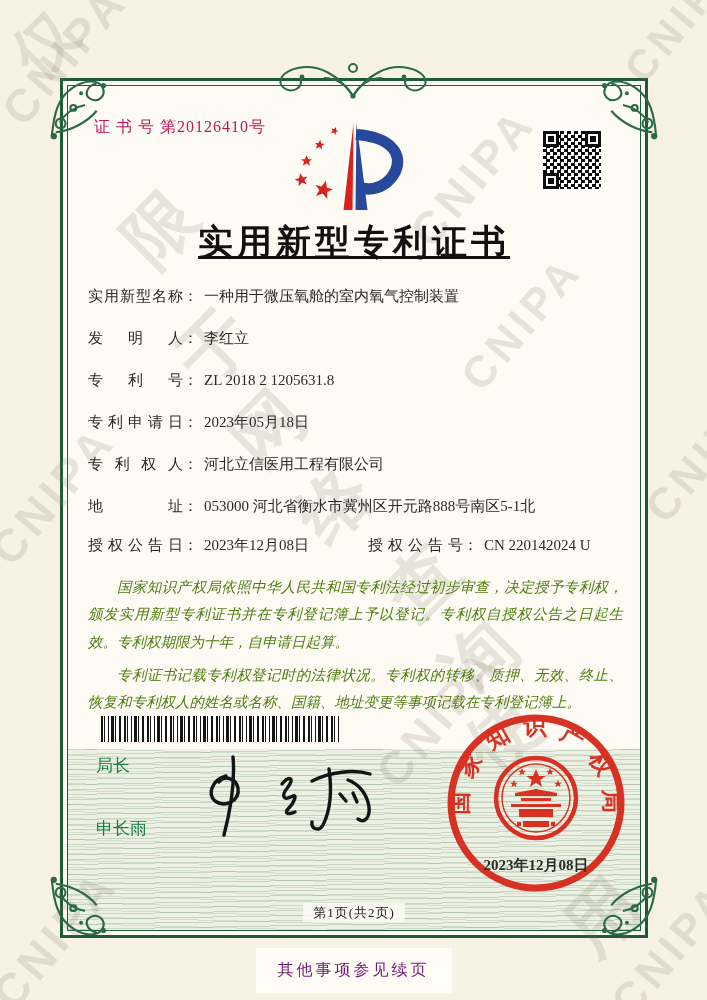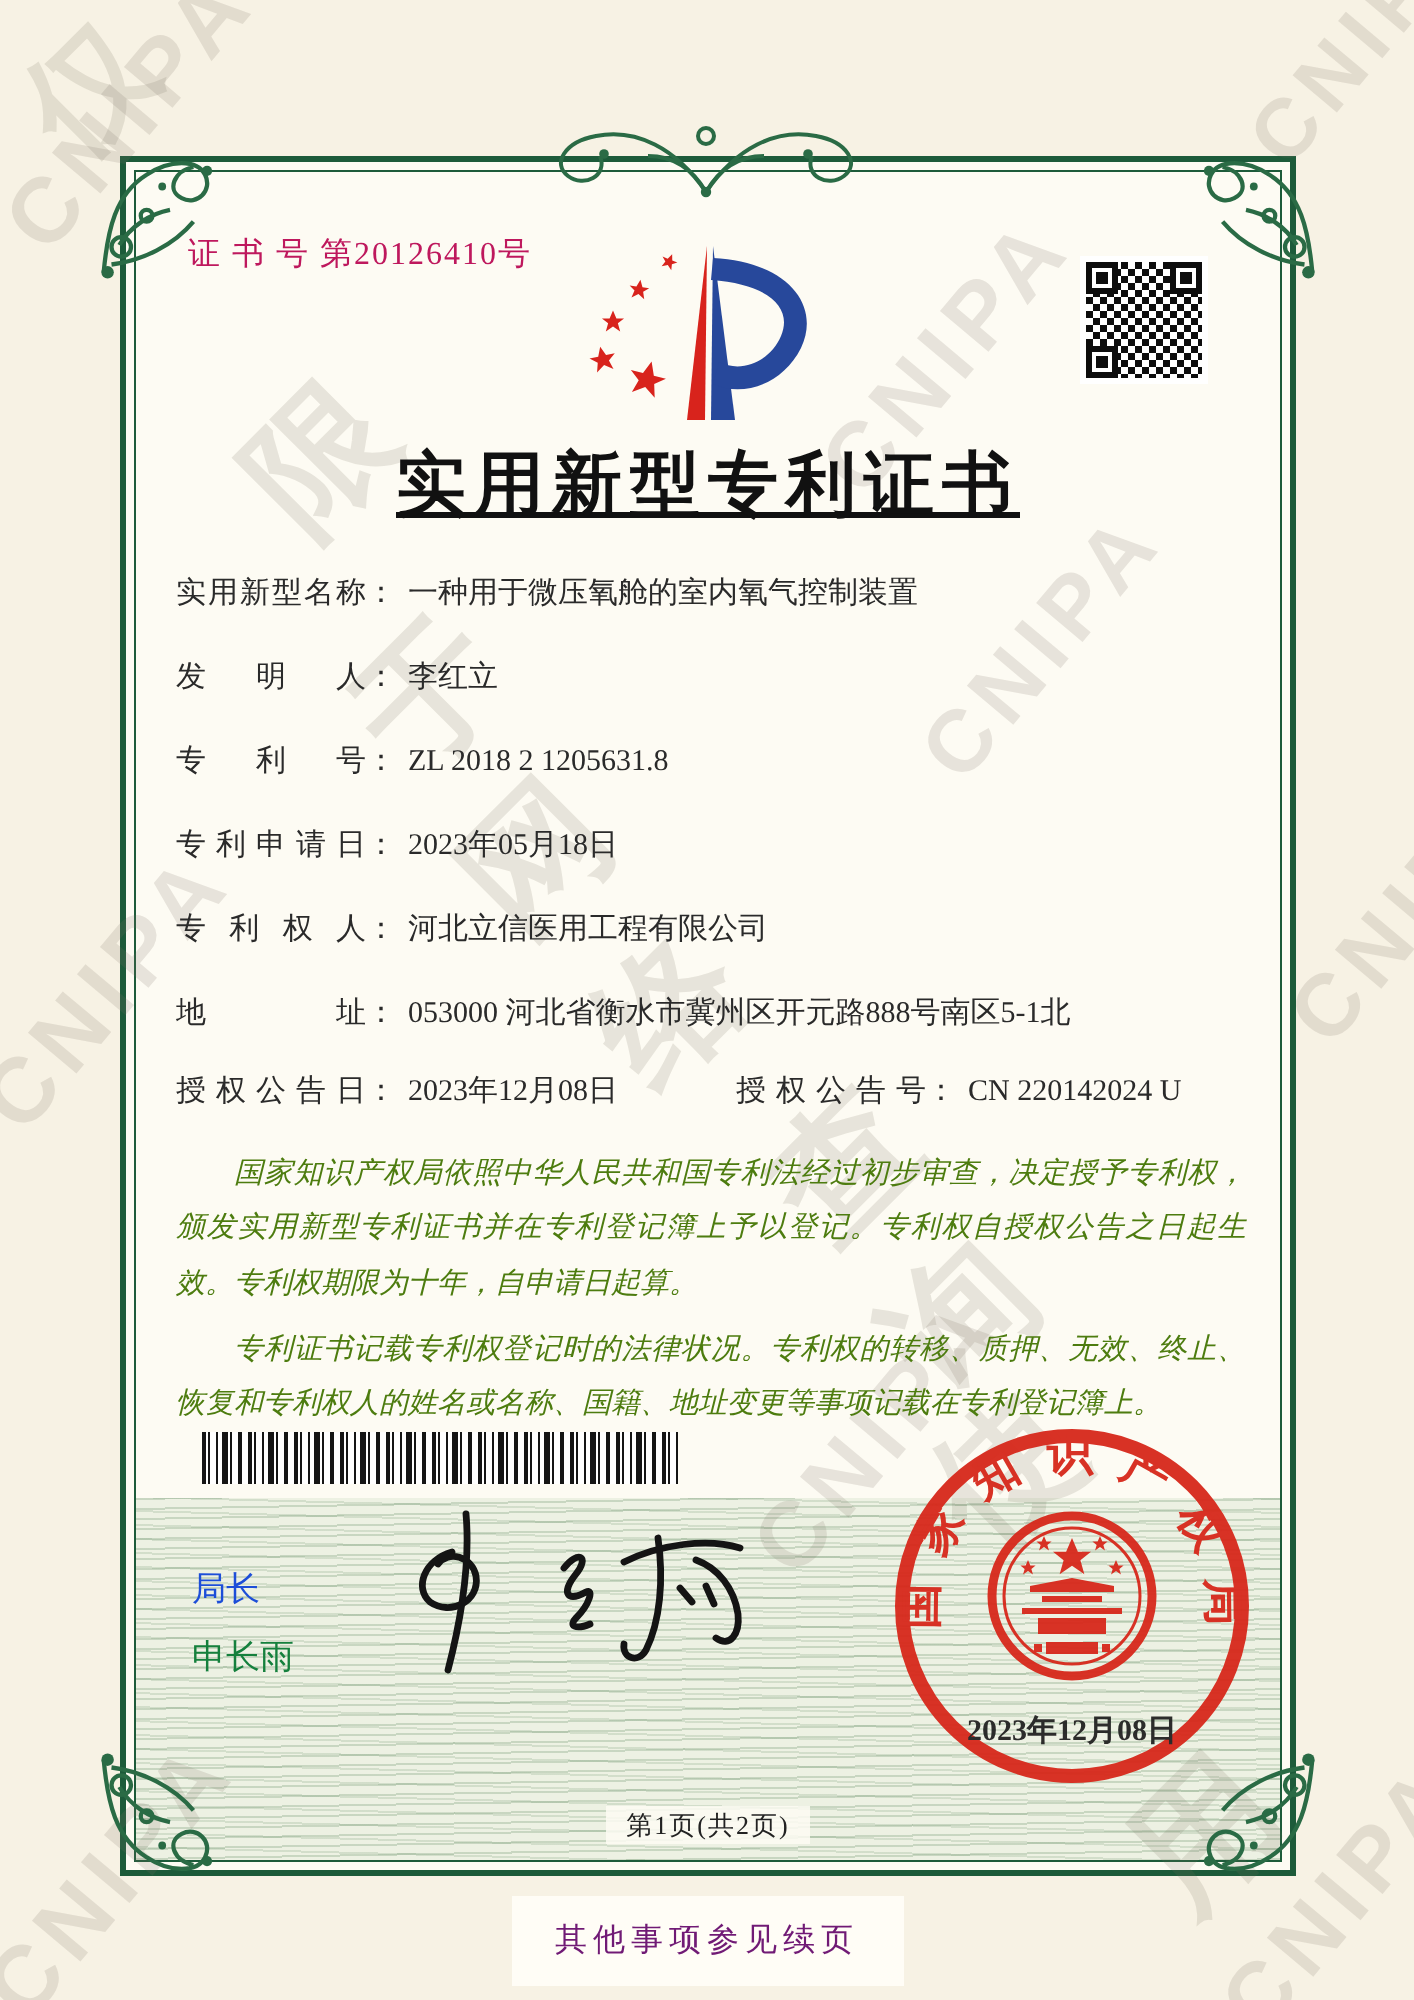--- a/index.html
+++ b/index.html
@@ -48,21 +48,21 @@
   .legal p + p { margin-top:6px; }
 
   .barcode-box { position:absolute; left:94px; top:711px; width:252px; height:36px;
                  background:#fdfbf3; padding:5px 7px; }
   .barcode { width:100%; height:100%;
       background:repeating-linear-gradient(90deg,
         #151515 0 2px, #fff 2px 3px, #151515 3px 4px, #fff 4px 7px,
         #151515 7px 8px, #fff 8px 10px, #151515 10px 13px, #fff 13px 14px,
         #151515 14px 15px, #fff 15px 18px, #151515 18px 20px, #fff 20px 23px); }
 
-  .sig-title { position:absolute; left:96px; top:783px; font-size:17px; color:#1d4ed8;
+  .sig-title { position:absolute; left:96px; top:754px; font-size:17px; color:#15803d;
                font-family:"Liberation Sans",sans-serif; }
   .sig-name  { position:absolute; left:96px; top:817px; font-size:17px; color:#15803d;
                font-family:"Liberation Sans",sans-serif; }
   .sig-hand { position:absolute; left:196px; top:750px; }
 
   .seal { position:absolute; left:443px; top:710px; width:186px; height:186px; opacity:.95; }
 
   .page-num { position:absolute; left:60px; top:904px; width:588px; text-align:center; font-size:13px; color:#222; }
   .page-num span { background:rgba(253,251,243,.85); padding:2px 10px; letter-spacing:1px; }
 

